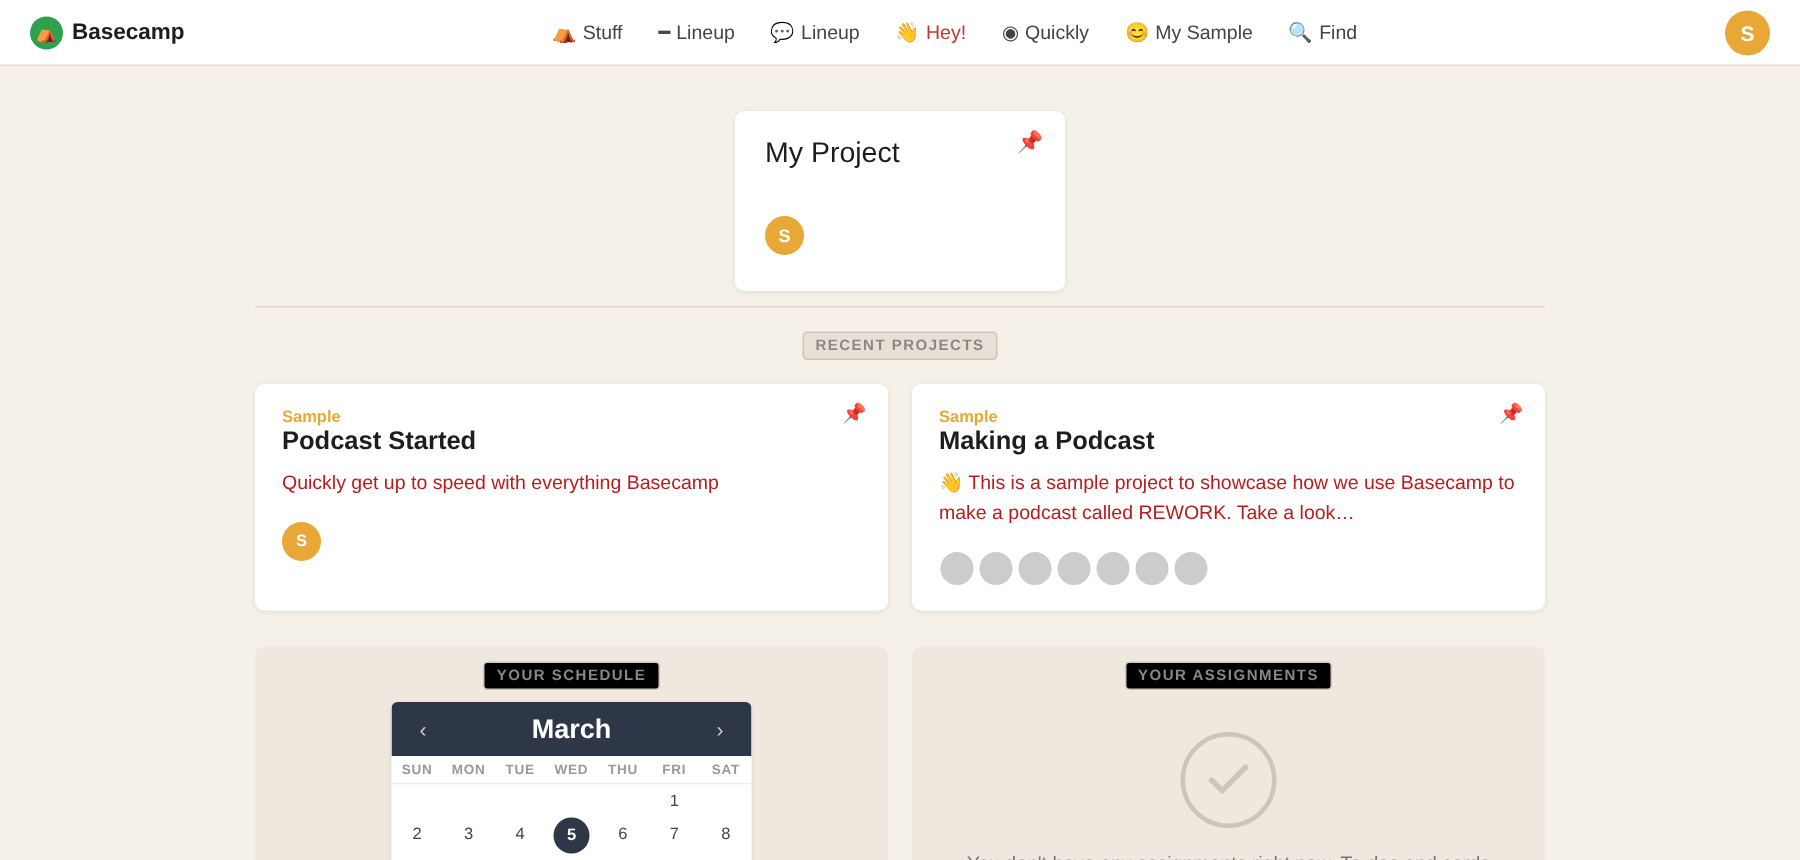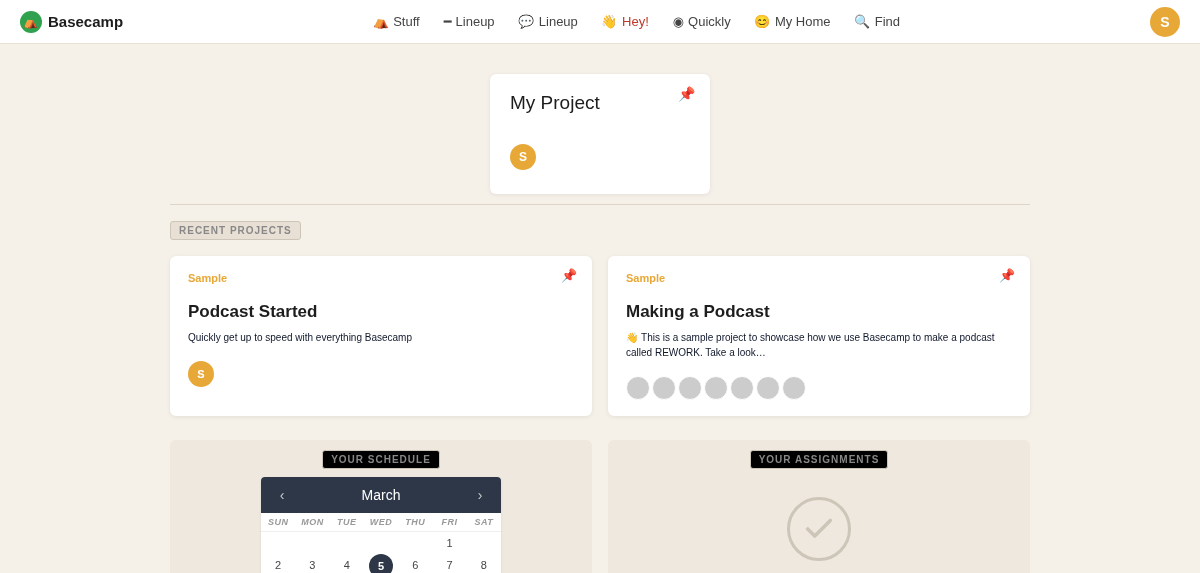--- a/index.html
+++ b/index.html
@@ -125,21 +125,21 @@
     
     .divider {
       border: none;
       border-top: 1px solid #ddd5c8;
       margin: 10px 0 16px;
     }
 
     
     .section-label {
       display: flex;
-      justify-content: flex-start;
+      justify-content: center;
       margin-bottom: 16px;
     }
     .section-label-text {
       font-size: 10px;
       font-weight: 700;
       letter-spacing: 1px;
       color: #888;
       background: #e8e0d5;
       border: 1px solid #ccc5b8;
       border-radius: 3px;
@@ -159,31 +159,31 @@
       box-shadow: 0 1px 4px rgba(0,0,0,0.08);
       padding: 16px 18px;
       flex: 1;
       position: relative;
       min-height: 130px;
     }
     .recent-card-label {
       font-size: 11px;
       color: #e8a838;
       font-weight: 600;
-      margin-bottom: 18px;
+      margin-bottom: 0;
     }
     .recent-card-title {
       font-size: 17px;
       font-weight: 700;
       color: #1d1d1d;
       margin-bottom: 8px;
     }
     .recent-card-desc {
-      font-size: 10px;
-      color: #0f172a;
+      font-size: 13px;
+      color: #b91c1c;
       line-height: 1.5;
       margin-bottom: 16px;
     }
     .recent-card-pin {
       position: absolute;
       top: 12px;
       right: 14px;
       color: #bbb;
       font-size: 13px;
       cursor: pointer;
@@ -275,38 +275,37 @@
       height: 22px;
       display: flex;
       align-items: center;
       justify-content: center;
       cursor: pointer;
       border-radius: 3px;
       color: #ccc;
       font-size: 14px;
     }
     .cal-month {
-      font-size: 14px;
-      font-weight: 400;
+      font-size: 18px;
+      font-weight: 700;
       color: #fff;
     }
     .cal-days-header {
       display: grid;
       grid-template-columns: repeat(7, 1fr);
       background: #fff;
       border-bottom: 1px solid #eee;
     }
     .cal-day-name {
       font-size: 9px;
       font-weight: 700;
       color: #999;
       text-align: center;
       padding: 4px 0;
       letter-spacing: 0.5px;
-      font-style: italic;
     }
     .cal-grid {
       display: grid;
       grid-template-columns: repeat(7, 1fr);
       background: #fff;
     }
     .cal-cell {
       text-align: center;
       padding: 5px 0;
       font-size: 11px;
@@ -387,21 +386,21 @@
     <a class="nav-link hey">
       <span class="icon">👋</span>
       <span>Hey!</span>
     </a>
     <a class="nav-link">
       <span class="icon">◉</span>
       <span>Quickly</span>
     </a>
     <a class="nav-link">
       <span class="icon">😊</span>
-      <span>My Home</span>
+      <span>My Sample</span>
     </a>
     <a class="nav-link">
       <span class="icon">🔍</span>
       <span>Find</span>
     </a>
   </div>
   <div class="nav-avatar">S</div>
 </nav>
 
 <div class="main">

